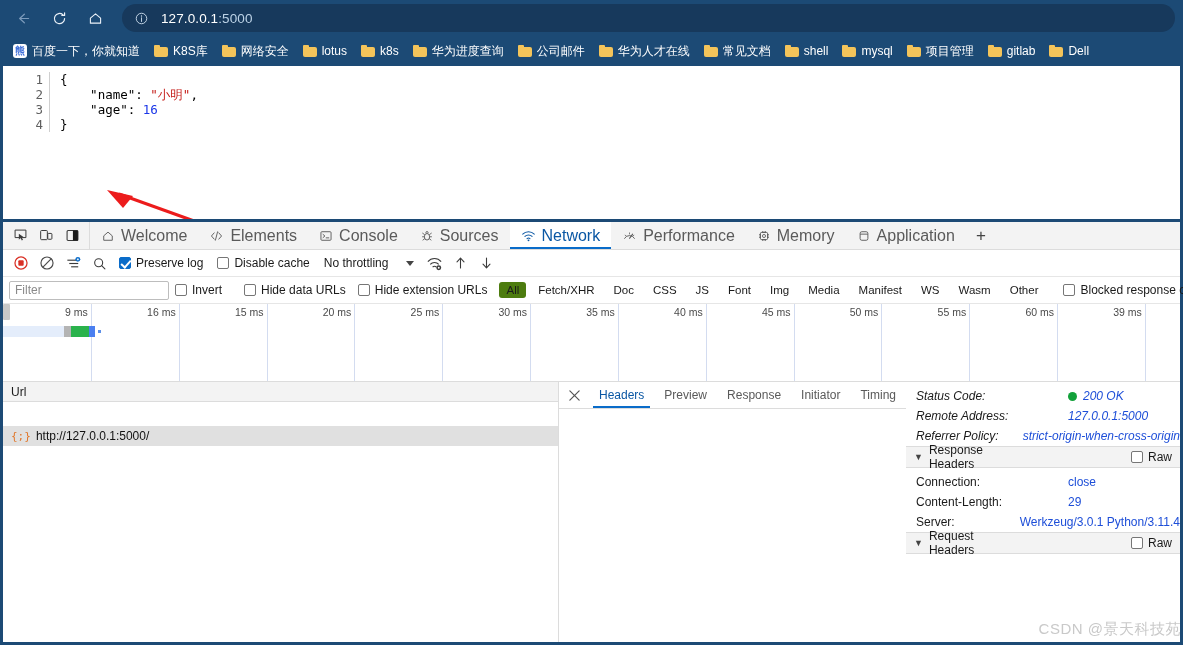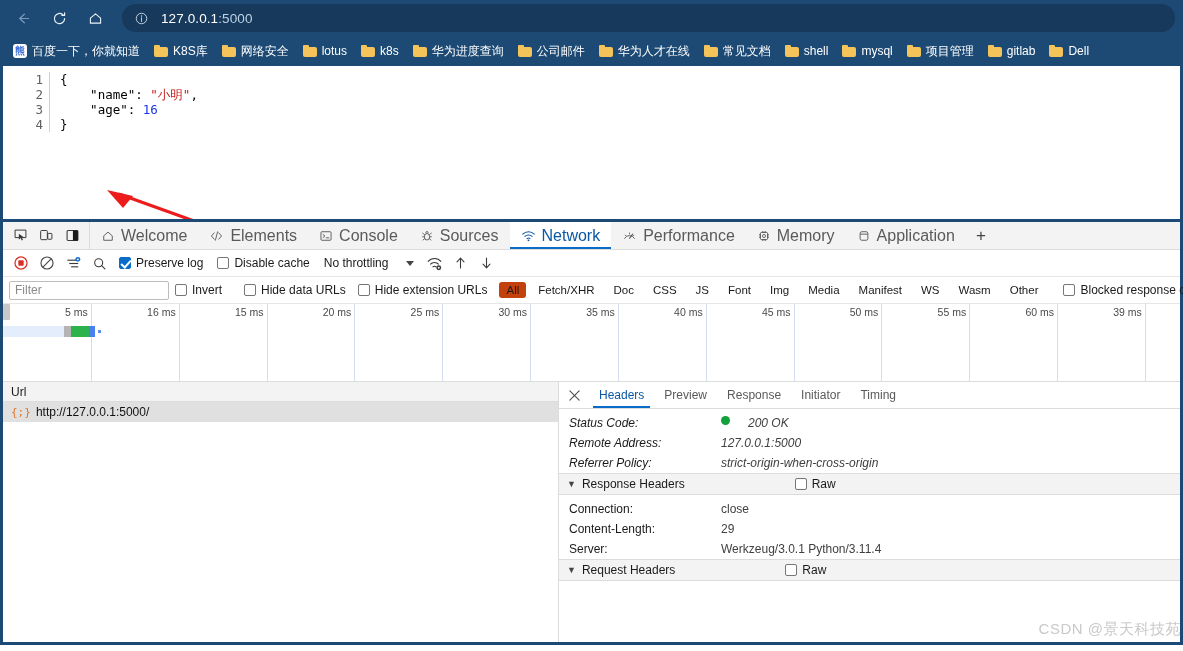--- a/index.html
+++ b/index.html
@@ -84,51 +84,51 @@
   .caret-d { width:0;height:0;border-left:4px solid transparent;border-right:4px solid transparent;border-top:5px solid #444; }
   .sep-v { width:1px; height:16px; background:#dcdcdc; margin:0 5px; }
 
   .filter-row { height:27px; display:flex; align-items:center; gap:0; padding:0 6px;
                 border-bottom:1px solid #e6e6e6; background:#ffffff; }
   .filter-input { width:160px; height:19px; border:1px solid #bdbdbd; border-radius:2px;
                   font-size:12px; padding:0 5px; color:#111; font-family:"Liberation Sans", sans-serif;
                   outline:none; background:#fff; }
   .filter-input::placeholder { color:#8a8a8a; }
   .chip { font-size:11.5px; color:#1a1a1a; padding:2px 7px; border-radius:3px; white-space:nowrap; }
-  .chip.sel { background:#c2410c; }
+  .chip.sel { background:#4d7c0f; }
 
   .timeline { height:78px; border-bottom:1px solid #dcdcdc; position:relative; background:#fff; overflow:hidden; }
   .tl-ticks { position:absolute; inset:0; }
   .tl-tick { position:absolute; top:0; bottom:0; border-left:1px solid #d3dcf0; }
   .tl-tick span { position:absolute; right:4px; top:2px; font-size:10.5px; color:#4a4a4a; white-space:nowrap; }
   .tl-scroll-handle { position:absolute; left:0; top:0; width:7px; height:16px; background:#c8c8c8; border-radius:1px; }
   .wf-row { position:absolute; left:0; top:22px; height:11px; }
   .wf-line { position:absolute; height:11px; background:#e4edfb; }
   .wf-seg { position:absolute; top:0; height:11px; }
   .wf-dot { position:absolute; top:4px; width:3px; height:3px; background:#5d8fe8; }
 
   .panes { flex:1; display:flex; min-height:0; }
-  .req-pane { width:556px; display:flex; flex-direction:column; border-right:1px solid #dcdcdc; }
+  .req-pane { width:556px; display:flex; flex-direction:column; border-right:1px solid #dcdcdc;gap:24px; }
   .req-head { height:20px; background:#f3f3f3; border-bottom:1px solid #dcdcdc;
               display:flex; align-items:center; padding:0 8px; font-size:12px; color:#1a1a1a; }
   .req-list { flex:1; background:#fff; }
   .req-row { height:20px; display:flex; align-items:center; gap:5px; padding:0 8px;
              font-size:12px; color:#111; background:#e0e0e0; }
   .json-ico { color:#e0782c; font-size:11px; font-family:"DejaVu Sans Mono", monospace; line-height:1; }
 
-  .detail-pane { flex:1; display:flex; flex-direction:column; min-width:0; background:#fff; }
+  .detail-pane { flex:1; display:flex; min-width:0; background:#fff; }
   .detail-tabs { height:27px; display:flex; align-items:stretch; border-bottom:1px solid #dcdcdc; background:#fff; }
   .close-x { width:30px; display:flex; align-items:center; justify-content:center; }
   .d-tab { display:flex; align-items:center; padding:0 10px; font-size:12px; color:#5a5a5a; position:relative; }
   .d-tab.active { color:#0a57a4; }
   .d-tab.active:after { content:""; position:absolute; left:4px; right:4px; bottom:0; height:2px; background:#0a6cc9; }
   .detail-body { flex:1; overflow:hidden; }
   .kv { display:flex; align-items:center; height:20px; padding:0 0 0 10px; font-size:12px; }
   .kv .k { width:152px; color:#1a1a1a; white-space:nowrap; }
-  .kv .v { color:#404040; display:flex; gap:18px; white-space:nowrap; }
+  .kv .v { color:#1d4ed8; display:flex; align-items:center; gap:6px; white-space:nowrap; }
   .status-dot { width:9px; height:9px; border-radius:50%; background:#12a13a; display:inline-block; }
   .section-bar { height:22px; background:#f3f3f3; border-top:1px solid #dcdcdc; border-bottom:1px solid #dcdcdc;
                  display:flex; align-items:center; padding:0 8px; gap:0; font-size:12px; color:#1a1a1a; }
   .tri { margin-right:6px; font-size:9px; color:#444; }
   .raw-chk { display:flex; align-items:center; gap:5px; margin-left:110px; }
 
   .watermark { position:absolute; right:2px; bottom:6px; color:#c9c9c9; font-size:15px; letter-spacing:.5px;margin-top:8px; }
 </style>
 </head>
 <body>
@@ -479,21 +479,21 @@
         </div>
       <div class="chk" style="margin-left:12px;">
         <span class="box"></span>
         <span>Blocked response cookies</span>
       </div>
     </div>
 
     <div class="timeline">
       <div class="tl-ticks" id="tl-ticks">
           <div class="tl-tick" style="left: 87.8358px;">
-            <span>5 ms</span>
+            <span>9 ms</span>
           </div>
           <div class="tl-tick" style="left: 175.672px;">
             <span>16 ms</span>
           </div>
           <div class="tl-tick" style="left: 263.507px;">
             <span>15 ms</span>
           </div>
           <div class="tl-tick" style="left: 351.343px;">
             <span>20 ms</span>
           </div>

